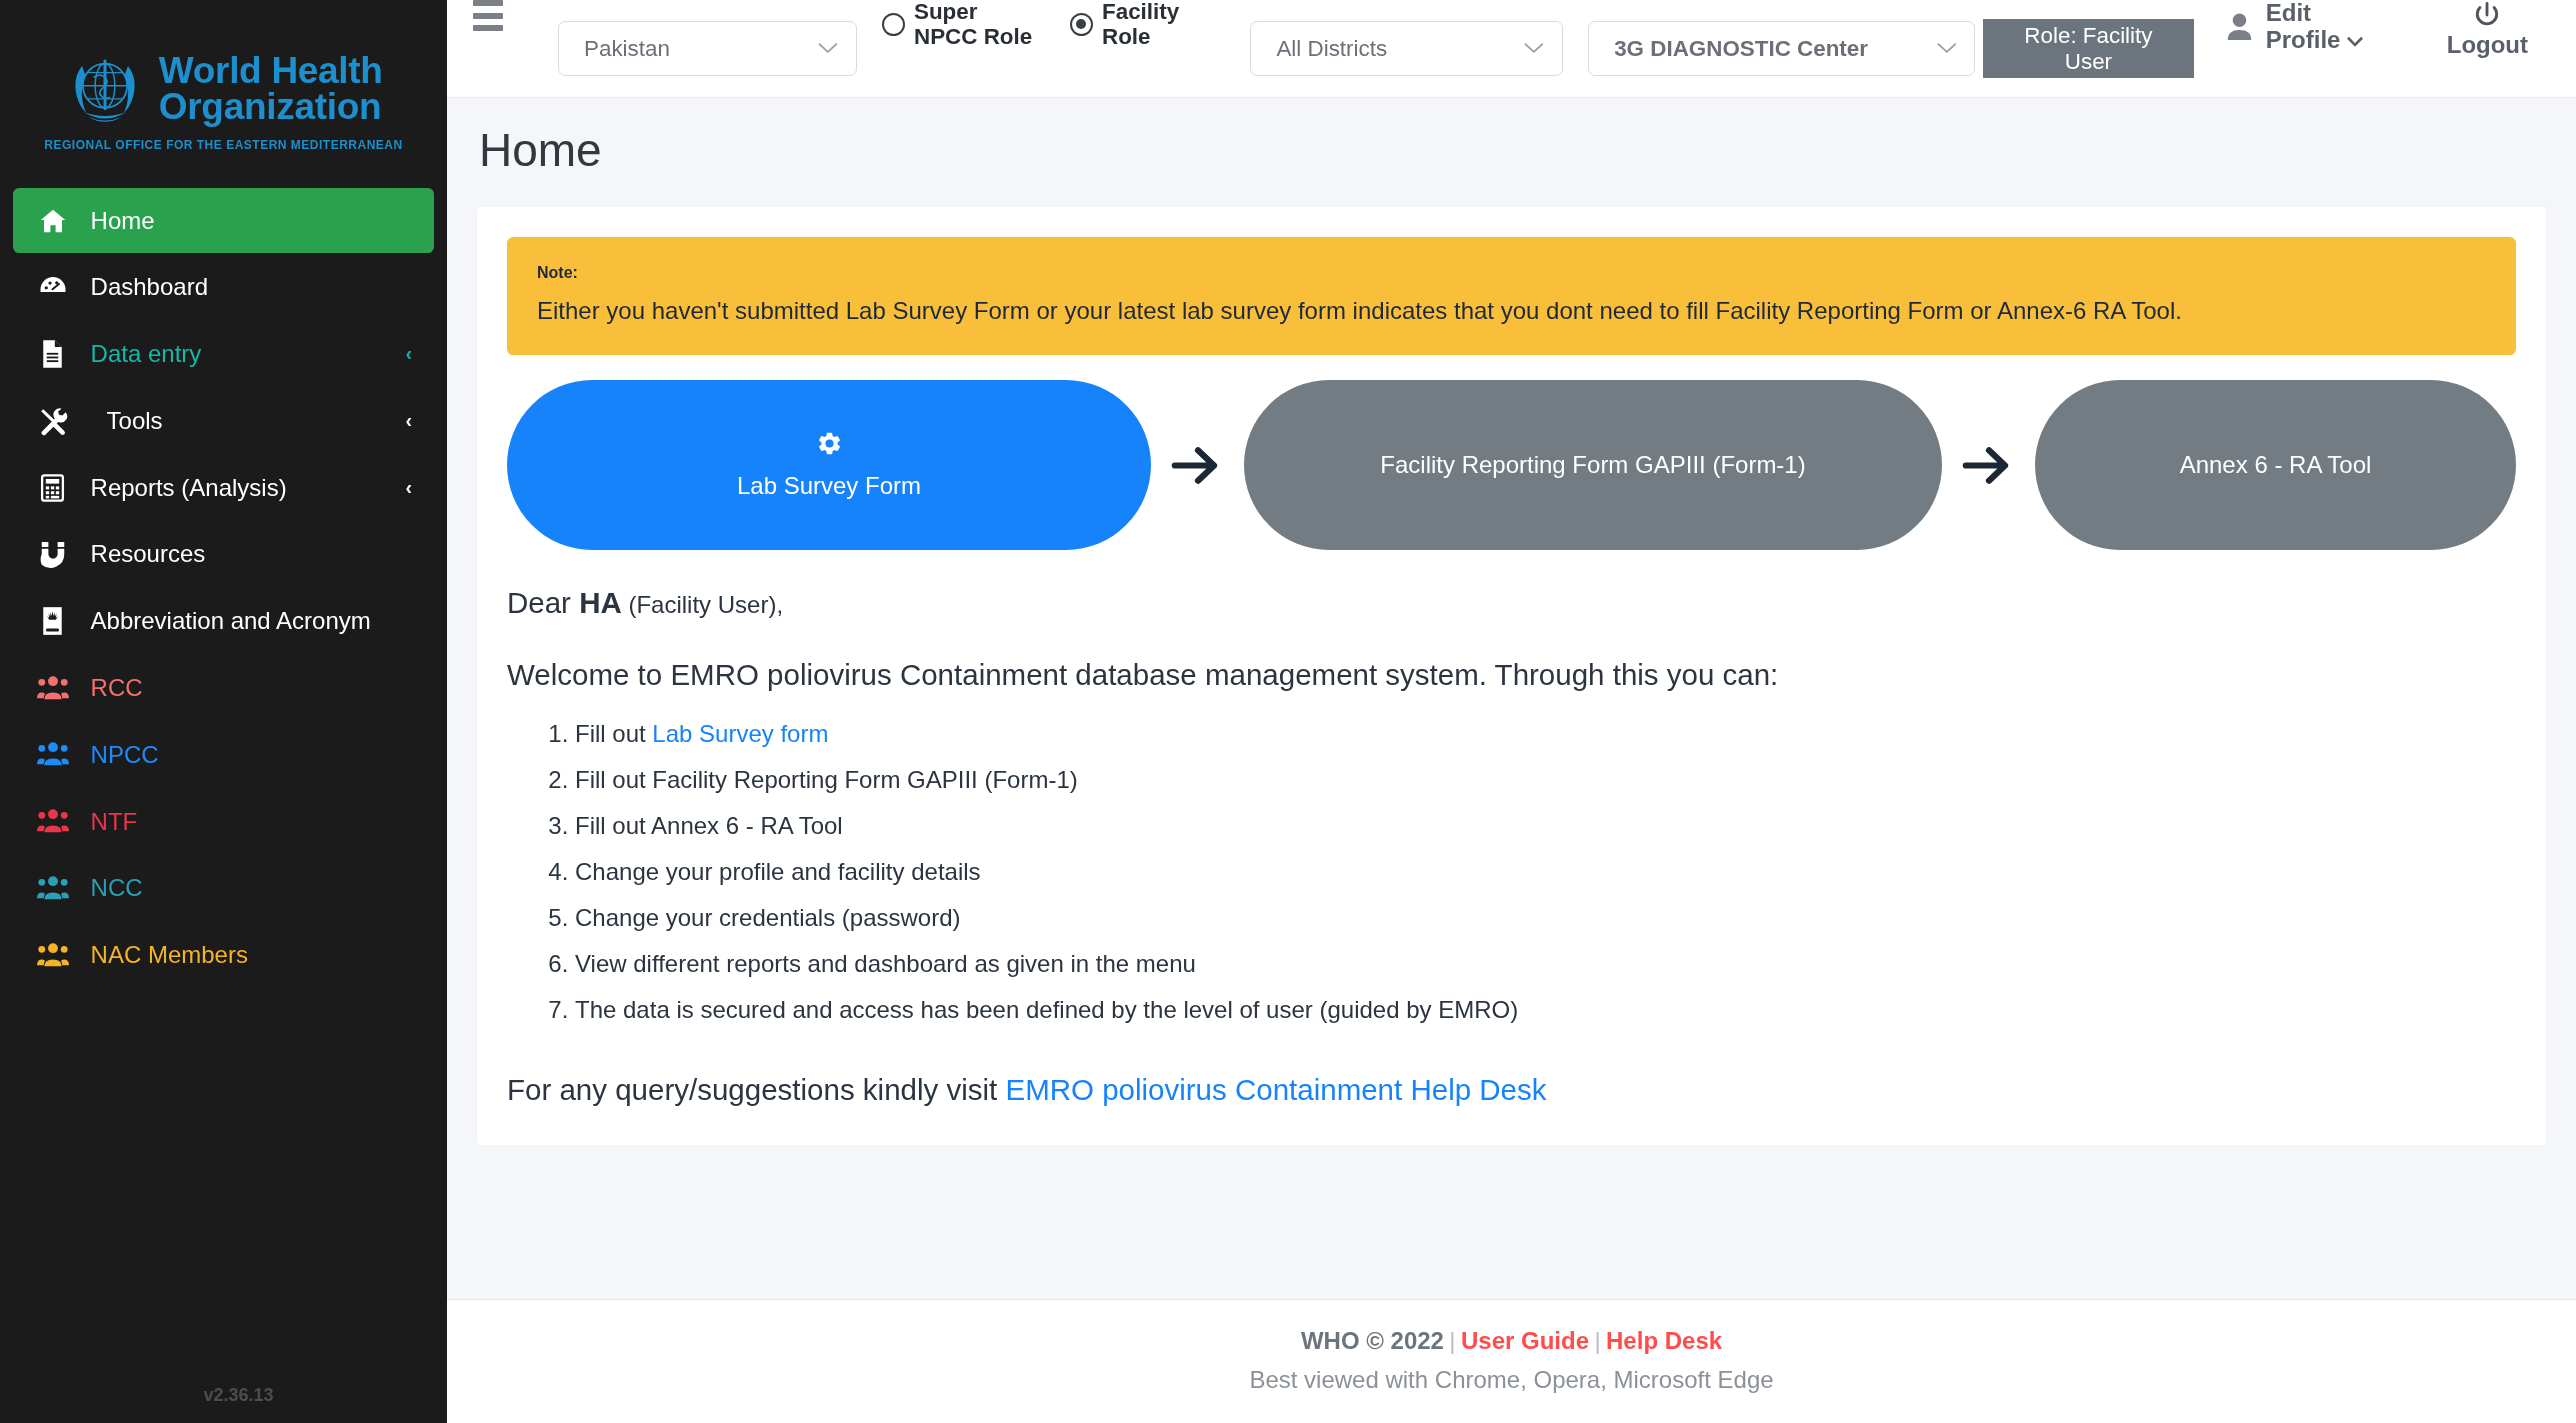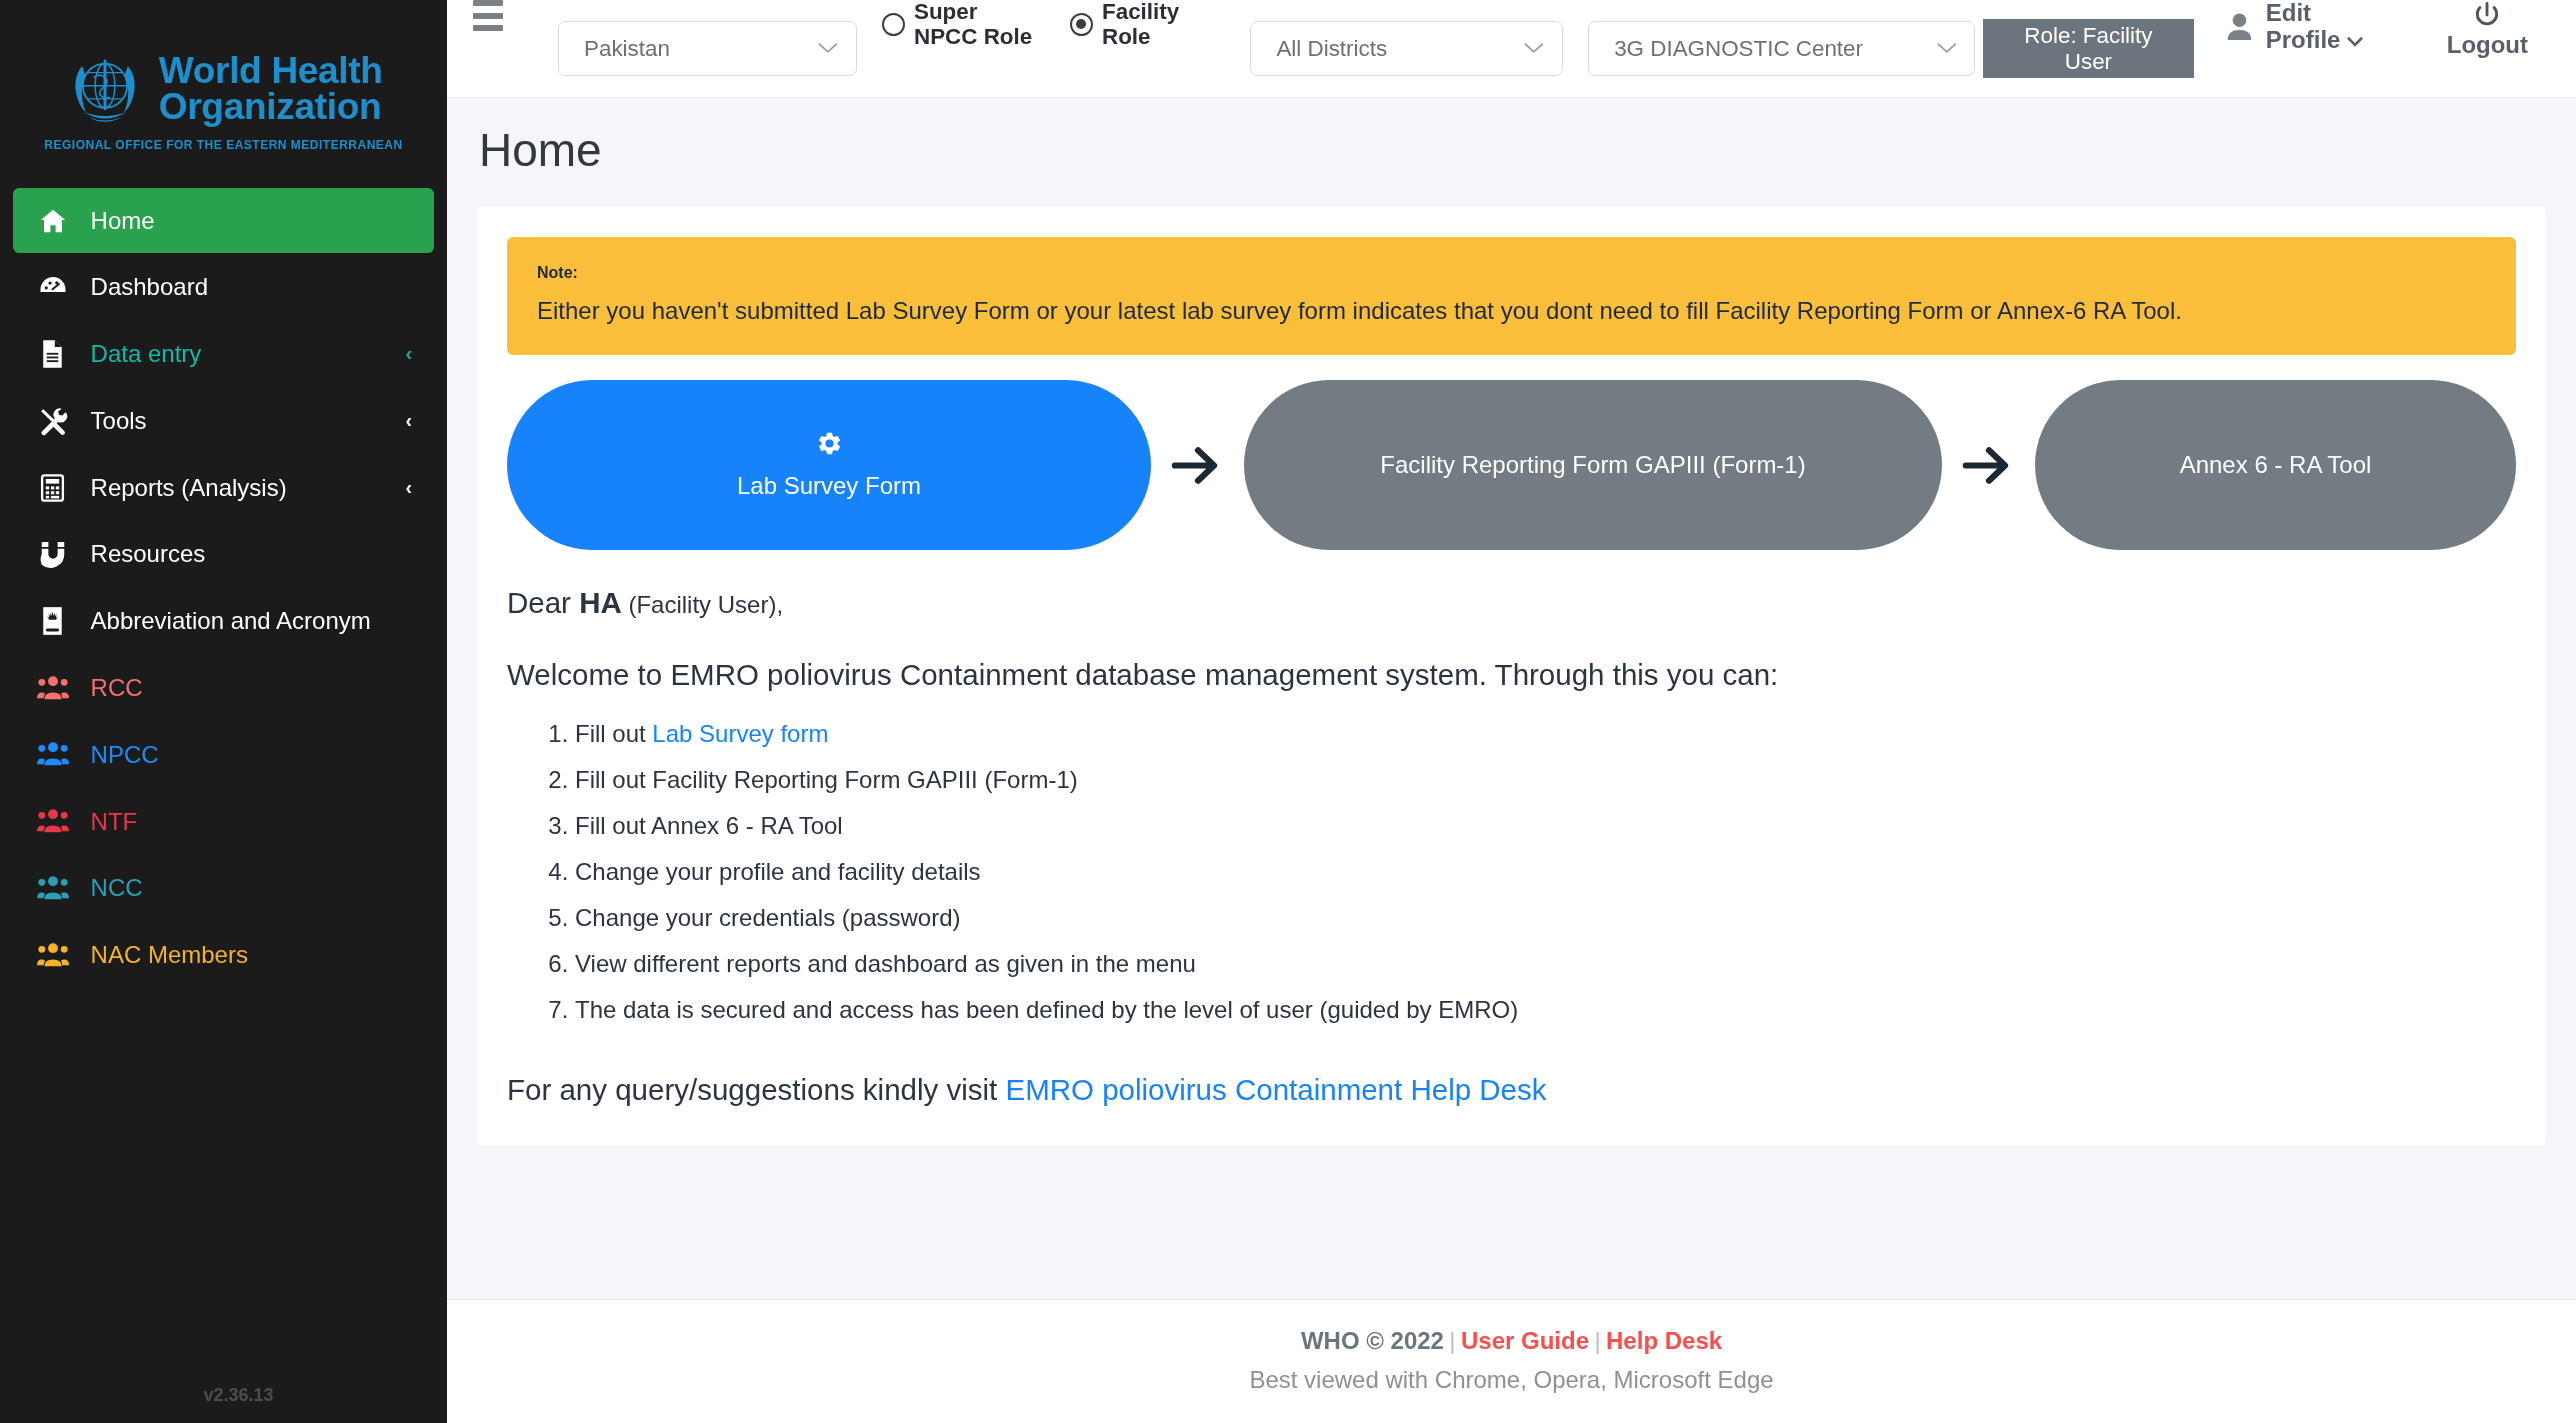--- a/index.html
+++ b/index.html
@@ -144,21 +144,21 @@
   }
   .tb-select .caret {
     margin-left: auto;
     padding-left: 23px;
     color: #9aa0a8;
     font-size: 18px;
     line-height: 1;
   }
   #country-select { width: 304px; margin-left: 29px; }
   #district-select { width: 318px; margin-left: 19.7px; }
-  #facility-select { width: 394px; margin-left: 25px; }
+  #facility-select { width: 394px; margin-left: 25px; font-weight: bold; }
 
   .radio-group {
     display: flex;
     align-items: center;
     margin-left: 27px;
     gap: 9px;
     cursor: pointer;
     max-width: 161px;
   }
   .radio-group.first { margin-left: 25px; }
@@ -388,21 +388,21 @@
               <g fill="#1b1b1b">
                 <rect x="7" y="12" width="10" height="1.6"></rect>
                 <rect x="7" y="15.2" width="10" height="1.6"></rect>
                 <rect x="7" y="18.4" width="10" height="1.6"></rect>
               </g>
             </svg>
           </span>
           <span class="nav-label">Data entry</span>
           <span class="nav-chev">‹</span>
         </div>
-        <div class="nav-item" style="color: rgb(255, 255, 255);">
+        <div class="nav-item" style="color: rgb(255, 255, 255); gap: 16px;">
           <span class="nav-icon">
             <svg width="30" height="30" viewBox="0 0 24 24" fill="#ffffff">
               <path d="M2.5 4.2 L4.2 2.5 L13 11 l-1.7 1.7 z"></path>
               <path d="M14.4 13.4 L21 20 a1.8 1.8 0 0 1-2.6 2.6 L11.8 16 z"></path>
               <path d="M21.6 3.2 l-3.3 3.3 -2.2-2.2 3.3-3.3 a5 5 0 0 0-6.3 6.4 l-7 7 a2.3 2.3 0 1 0 3.2 3.2 l7-7 a5 5 0 0 0 5.3-7.4z" opacity="0"></path>
               <path d="M18.9 2.1 a5 5 0 0 0-5.4 7.9 L3.4 20.1 a1.9 1.9 0 1 0 2.7 2.7 L16.2 12.7 a5 5 0 0 0 5.9-7.8 l-2.7 2.7 -2.6 -0.7 -0.7 -2.6 z"></path>
             </svg>
           </span>
           <span class="nav-label">Tools</span>
           <span class="nav-chev">‹</span>

